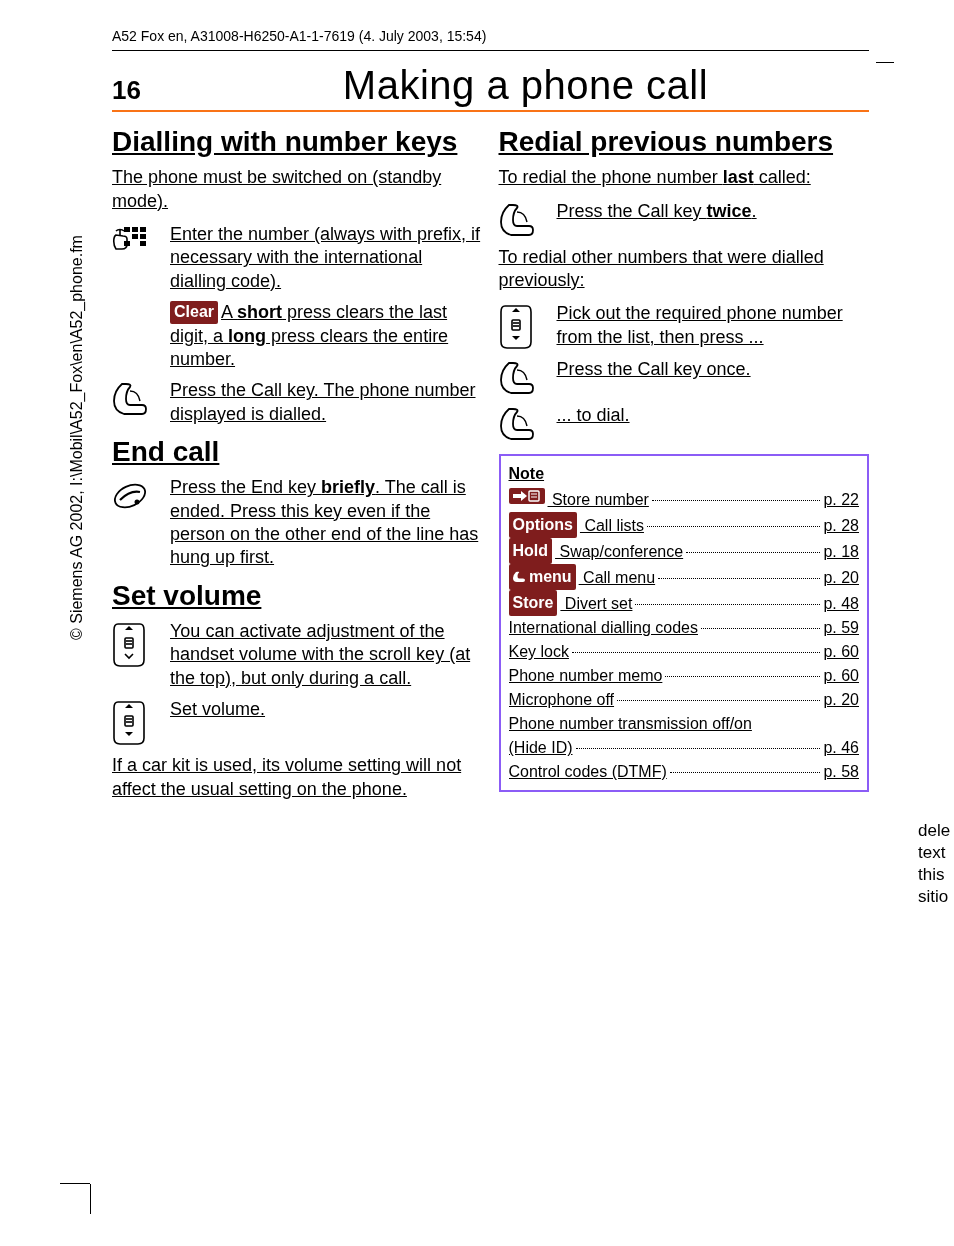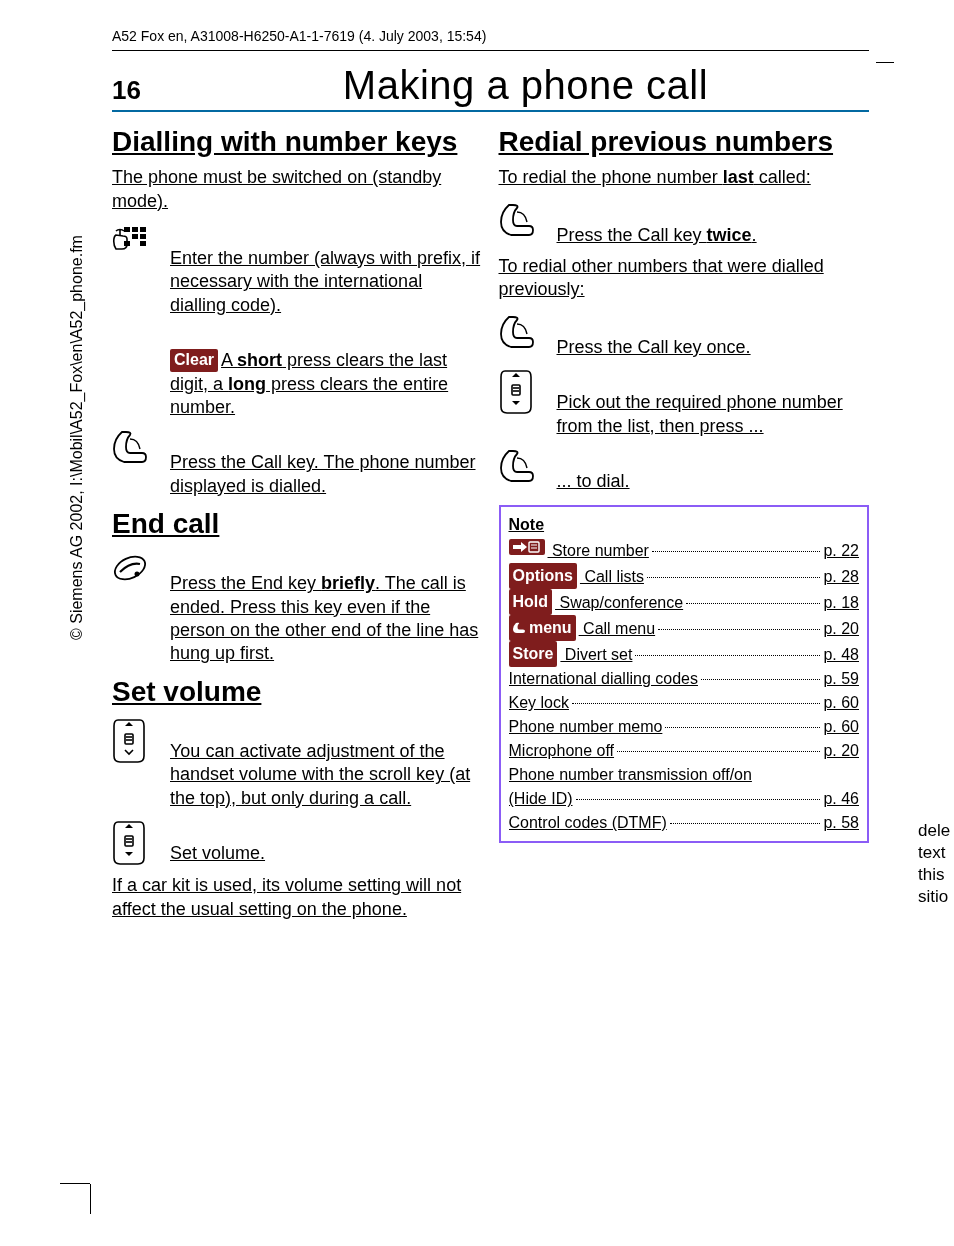--- a/index.html
+++ b/index.html
@@ -46,21 +46,21 @@
     margin-bottom: 6px;
   }
   .head-rule {
     border: none;
     border-top: 1px solid #000;
     margin: 0 0 12px 0;
   }
   .title-row {
     display: flex;
     align-items: baseline;
-    border-bottom: 2px solid #0369a1;
+    border-bottom: 2px solid #f97316;
     padding-bottom: 2px;
     margin-bottom: 14px;
   }
   .page-num {
     font-size: 26px;
     font-weight: bold;
     width: 70px;
   }
   .page-title {
     flex: 1;
@@ -94,21 +94,20 @@
     margin-bottom: 8px;
   }
   .icon-cell {
     width: 58px;
     flex-shrink: 0;
     padding-top: 2px;
   }
   .text-cell {
     flex: 1;
     line-height: 1.3;
-    margin-top: 24px;
   }
   b { font-weight: bold; }
   .key-label {
     display: inline-block;
     background: #7f1d1d;
     color: #fff;
     font-weight: bold;
     font-size: 16px;
     padding: 1px 4px;
     border-radius: 2px;
@@ -306,43 +305,43 @@
               </g>
             </svg>
         </div>
         <div class="text-cell">
           <span>Press the Call key </span><b>twice</b><span>.</span>
         </div>
       </div>
       <p>To redial other numbers that were dialled previously:</p>
       <div class="row">
         <div class="icon-cell">
-          <svg width="36" height="36" viewBox="0 0 36 36">
-              <g stroke="#000" stroke-width="1.8" fill="none">
-                <path d="M10 3 Q2 10 2 20 Q2 30 12 33 L30 33 Q34 33 34 28 Q34 24 30 24 L18 24 Q14 24 14 18 Q14 10 18 6 Q20 3 14 3 Z"></path>
-                <path d="M18 10 Q26 10 28 20" stroke-width="1.4"></path>
-              </g>
-            </svg>
-        </div>
-        <div class="text-cell">Press the Call key once.</div>
-      </div>
-      <div class="row">
-        <div class="icon-cell">
           <svg width="34" height="46" viewBox="0 0 34 46">
               <g stroke="#000" stroke-width="1.6" fill="none">
                 <path d="M6 2 L28 2 Q32 2 32 8 L32 38 Q32 44 26 44 L8 44 Q2 44 2 38 L2 8 Q2 2 6 2 Z"></path>
                 <path d="M13 8 L17 4 L21 8" fill="#000" stroke="none"></path>
                 <rect x="13" y="16" width="8" height="10" rx="1"></rect>
                 <line x1="14" y1="19" x2="20" y2="19"></line>
                 <line x1="14" y1="22" x2="20" y2="22"></line>
                 <path d="M13 32 L17 36 L21 32" fill="#000" stroke="none"></path>
               </g>
             </svg>
         </div>
         <div class="text-cell">Pick out the required phone number from the list, then press ...</div>
+      </div>
+      <div class="row">
+        <div class="icon-cell">
+          <svg width="36" height="36" viewBox="0 0 36 36">
+              <g stroke="#000" stroke-width="1.8" fill="none">
+                <path d="M10 3 Q2 10 2 20 Q2 30 12 33 L30 33 Q34 33 34 28 Q34 24 30 24 L18 24 Q14 24 14 18 Q14 10 18 6 Q20 3 14 3 Z"></path>
+                <path d="M18 10 Q26 10 28 20" stroke-width="1.4"></path>
+              </g>
+            </svg>
+        </div>
+        <div class="text-cell">Press the Call key once.</div>
       </div>
       <div class="row">
         <div class="icon-cell">
           <svg width="36" height="36" viewBox="0 0 36 36">
               <g stroke="#000" stroke-width="1.8" fill="none">
                 <path d="M10 3 Q2 10 2 20 Q2 30 12 33 L30 33 Q34 33 34 28 Q34 24 30 24 L18 24 Q14 24 14 18 Q14 10 18 6 Q20 3 14 3 Z"></path>
                 <path d="M18 10 Q26 10 28 20" stroke-width="1.4"></path>
               </g>
             </svg>
         </div>

